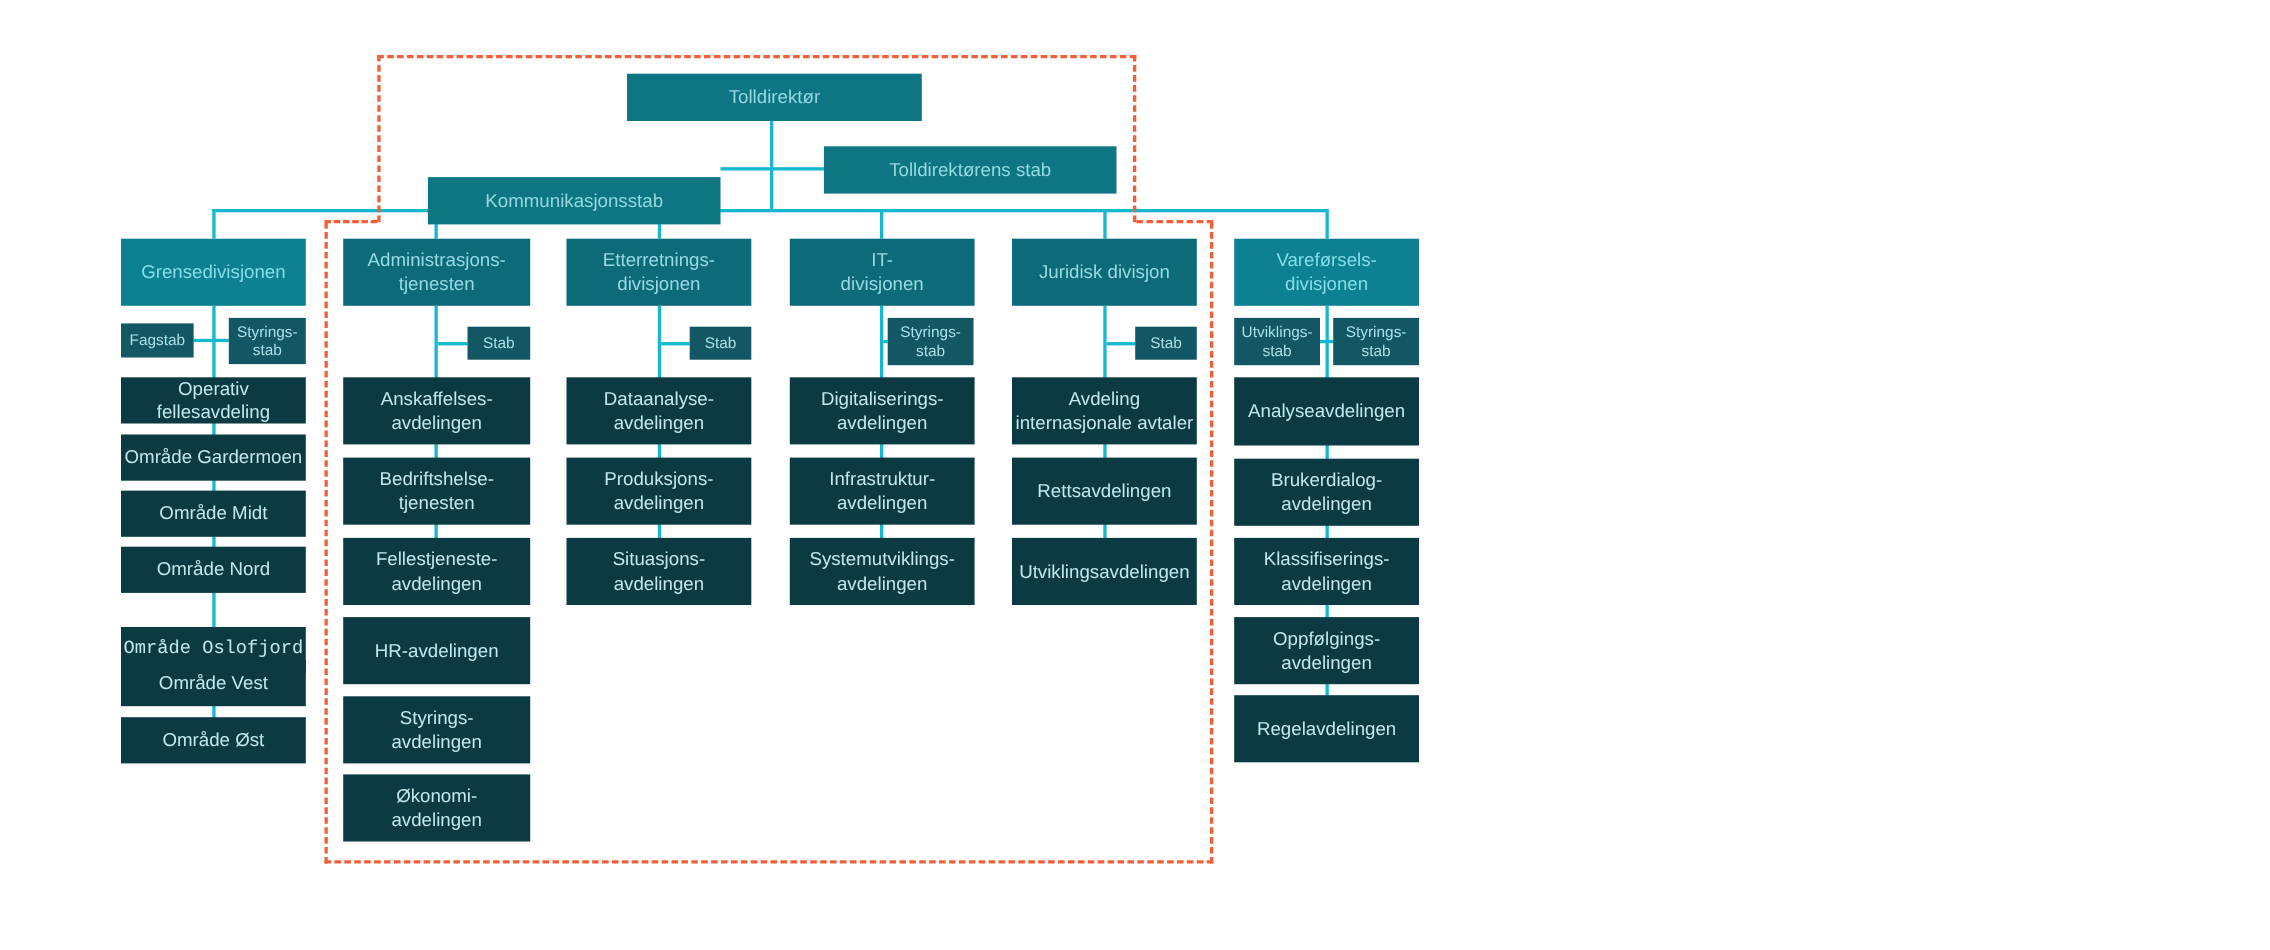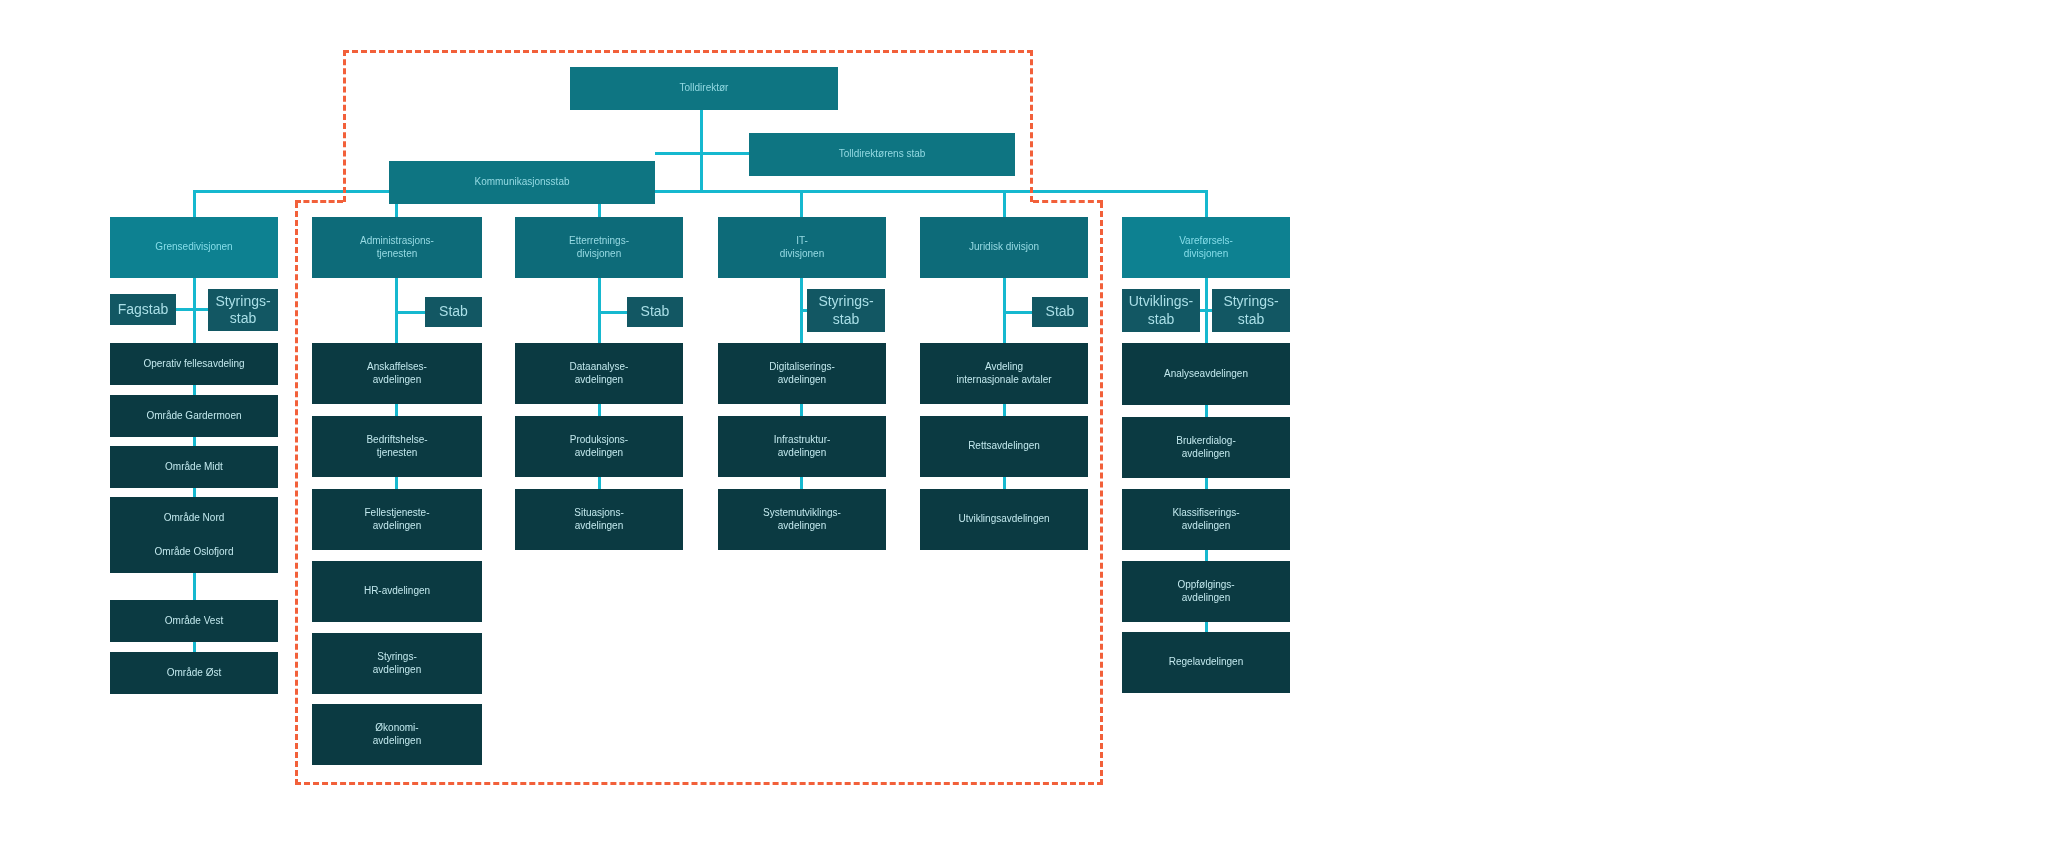--- a/index.html
+++ b/index.html
@@ -1,19 +1,19 @@
 <!DOCTYPE html>
 <html><head>
 <meta charset="utf-8">
 <style>
   html,body{margin:0;padding:0;background:#ffffff;}
   #canvas{position:relative;width:2064px;height:864px;background:#ffffff;overflow:hidden;
           font-family:"Liberation Sans","DejaVu Sans",sans-serif;}
   .box{position:absolute;display:flex;align-items:center;justify-content:center;
-       text-align:center;white-space:pre-line;line-height:1.25;font-size:10px;
+       text-align:center;white-space:pre-line;line-height:1.25;font-size:17px;
        box-sizing:border-box;}
   .teal-top{background:#0e7582;color:#93d9e2;}
   .teal-bright{background:#0d8191;color:#86dde9;}
   .teal-medium{background:#0d6b79;color:#97dae3;}
   .teal-stab{background:#125763;color:#aadfe7;font-size:14px;}
   .teal-dark{background:#0b3a42;color:#c2e8ed;}
   .cline{position:absolute;background:#16b8cf;}
   .dash{position:absolute;box-sizing:border-box;}
   .boundary-label{position:absolute;font-size:22px;font-weight:bold;color:#f26432;
                   text-align:center;}
@@ -57,21 +57,21 @@
   <div class="box teal-top" style="left:749px;top:133px;width:266px;height:43px;">Tolldirektørens stab</div>
 
   <div class="box teal-bright" style="left:110px;top:217px;width:168px;height:61px;">Grensedivisjonen</div>
   <div class="box teal-stab" style="left:110px;top:294px;width:66px;height:31px;">Fagstab</div>
   <div class="box teal-stab" style="left:208px;top:289px;width:70px;height:42px;">Styrings-
 stab</div>
   <div class="box teal-dark" style="left:110px;top:343px;width:168px;height:42px;">Operativ fellesavdeling</div>
   <div class="box teal-dark" style="left:110px;top:395px;width:168px;height:42px;">Område Gardermoen</div>
   <div class="box teal-dark" style="left:110px;top:446px;width:168px;height:42px;">Område Midt</div>
   <div class="box teal-dark" style="left:110px;top:497px;width:168px;height:42px;">Område Nord</div>
-  <div class="box teal-dark" style="left:110px;top:531px;width:168px;height:42px;">Område Oslofjord</div>
+  <div class="box teal-dark" style="left:110px;top:570px;width:168px;height:42px;font-family:Liberation Mono, monospace;">Område Oslofjord</div>
   <div class="box teal-dark" style="left:110px;top:600px;width:168px;height:42px;">Område Vest</div>
   <div class="box teal-dark" style="left:110px;top:652px;width:168px;height:42px;">Område Øst</div>
 
   <div class="box teal-medium" style="left:312px;top:217px;width:170px;height:61px;">Administrasjons-
 tjenesten</div>
   <div class="box teal-stab" style="left:425px;top:297px;width:57px;height:30px;">Stab</div>
   <div class="box teal-dark" style="left:312px;top:343px;width:170px;height:61px;">Anskaffelses-
 avdelingen</div>
   <div class="box teal-dark" style="left:312px;top:416px;width:170px;height:61px;">Bedriftshelse-
 tjenesten</div>

